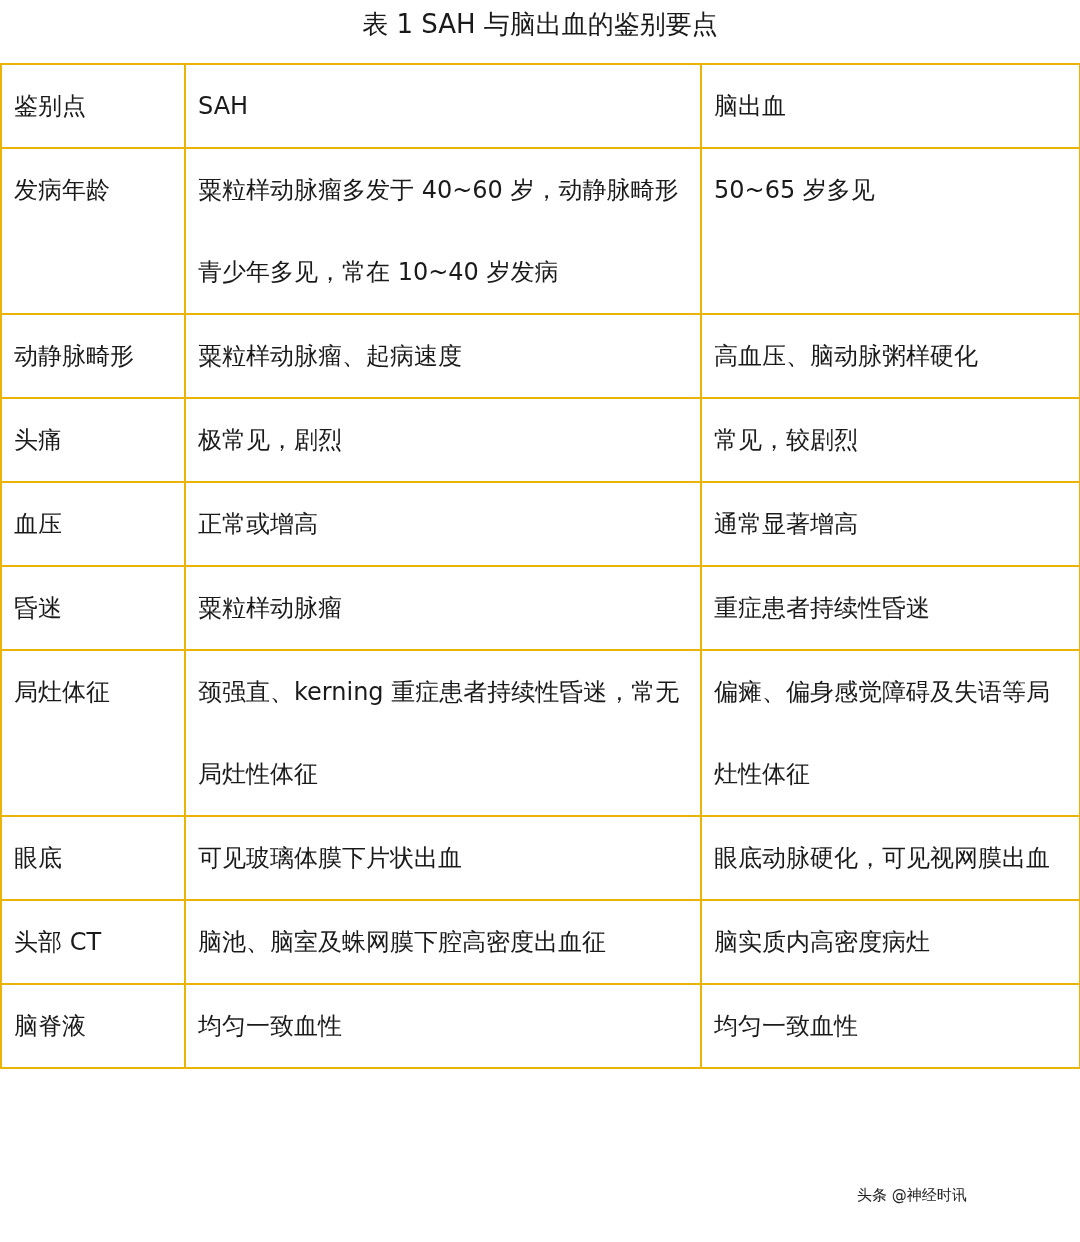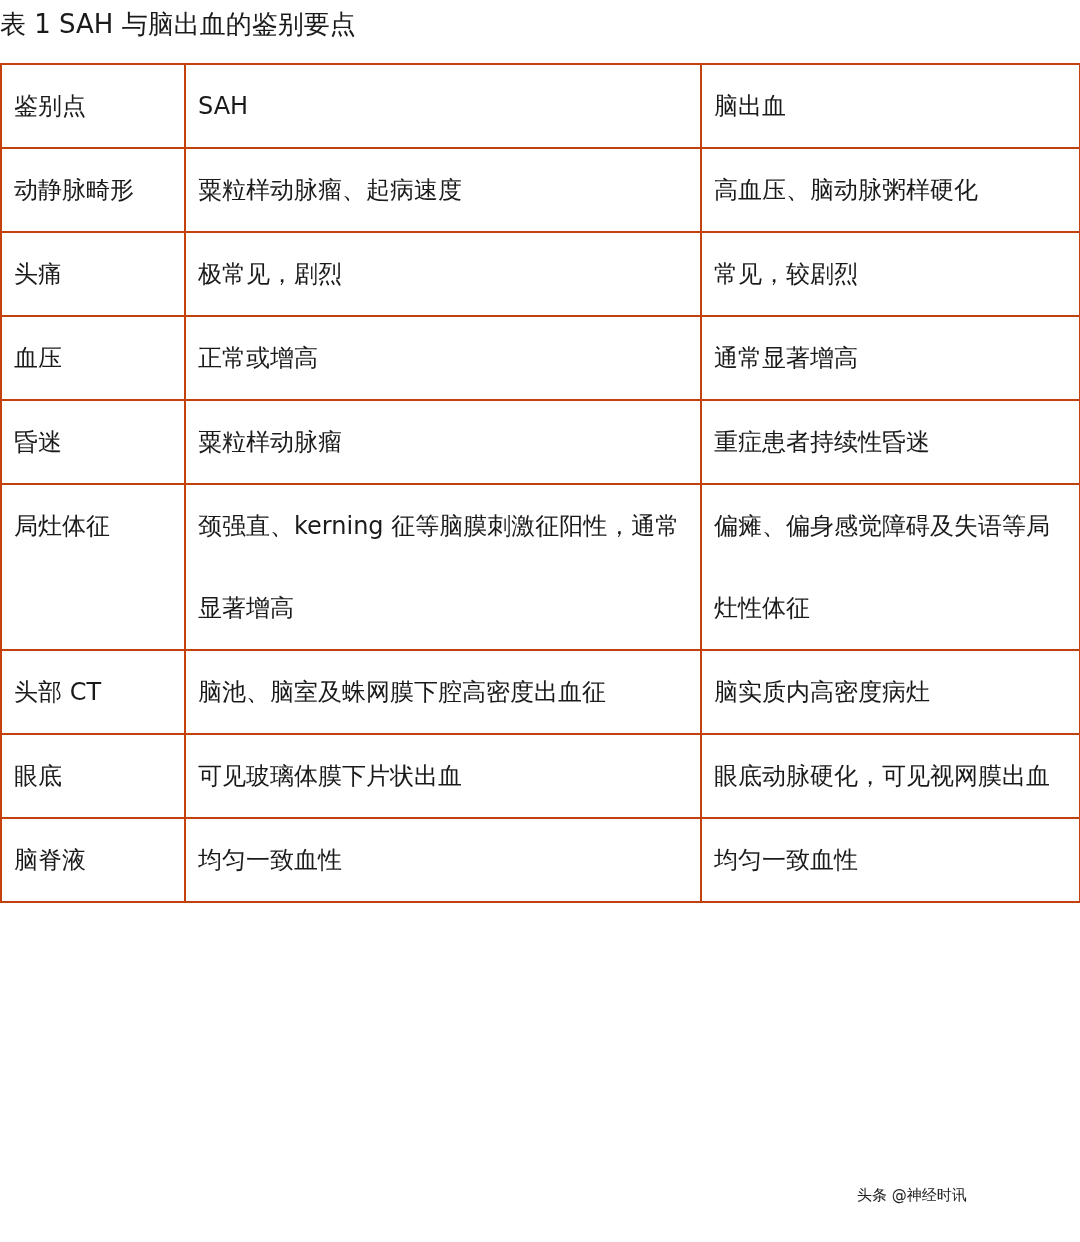--- a/index.html
+++ b/index.html
@@ -1,22 +1,22 @@
 <!DOCTYPE html>
 <html><head>
 <meta charset="utf-8">
 <style>
   html, body { margin: 0; padding: 0; background: #ffffff; }
   body { width: 1080px; height: 1242px; position: relative; overflow: hidden;
          font-family: "DejaVu Sans", "Liberation Sans", sans-serif; color: #1a1a1a; }
-  .title { position: absolute; top: 6px; left: 0; width: 1080px; 
+  .title { position: absolute; top: 6px; left: 0; width: 1080px; text-align: center;
            font-size: 26px; line-height: 36px; }
   table.cmp { position: absolute; top: 63px; left: 0; width: 1079px;
               border-collapse: collapse; table-layout: fixed; }
-  table.cmp td { border: 2px solid #c2410c; vertical-align: top; padding: 0 12px;
+  table.cmp td { border: 2px solid #eab308; vertical-align: top; padding: 0 12px;
                  font-size: 24px; line-height: 82px; word-break: break-all; }
   table.cmp col.c1 { width: 184px; }
   table.cmp col.c2 { width: 516px; }
   table.cmp col.c3 { width: 379px; }
   .watermark { position: absolute; left: 857px; top: 1186px; font-size: 15px;
                color: #222; background: rgba(255,255,255,0.6); letter-spacing: 0px; }
 </style>
 </head>
 <body>
 
@@ -28,20 +28,25 @@
       <col class="c2">
       <col class="c3">
     </colgroup>
   <tbody>
     <tr>
       <td>鉴别点</td>
       <td>SAH</td>
       <td>脑出血</td>
     </tr>
     <tr>
+      <td>发病年龄</td>
+      <td>粟粒样动脉瘤多发于 40~60 岁，动静脉畸形青少年多见，常在 10~40 岁发病</td>
+      <td>50~65 岁多见</td>
+    </tr>
+    <tr>
       <td>动静脉畸形</td>
       <td>粟粒样动脉瘤、起病速度</td>
       <td>高血压、脑动脉粥样硬化</td>
     </tr>
     <tr>
       <td>头痛</td>
       <td>极常见，剧烈</td>
       <td>常见，较剧烈</td>
     </tr>
     <tr>
@@ -49,32 +54,32 @@
       <td>正常或增高</td>
       <td>通常显著增高</td>
     </tr>
     <tr>
       <td>昏迷</td>
       <td>粟粒样动脉瘤</td>
       <td>重症患者持续性昏迷</td>
     </tr>
     <tr>
       <td>局灶体征</td>
-      <td>颈强直、kerning 征等脑膜刺激征阳性，通常显著增高</td>
+      <td>颈强直、kerning 重症患者持续性昏迷，常无局灶性体征</td>
       <td>偏瘫、偏身感觉障碍及失语等局灶性体征</td>
+    </tr>
+    <tr>
+      <td>眼底</td>
+      <td>可见玻璃体膜下片状出血</td>
+      <td>眼底动脉硬化，可见视网膜出血</td>
     </tr>
     <tr>
       <td>头部 CT</td>
       <td>脑池、脑室及蛛网膜下腔高密度出血征</td>
       <td>脑实质内高密度病灶</td>
-    </tr>
-    <tr>
-      <td>眼底</td>
-      <td>可见玻璃体膜下片状出血</td>
-      <td>眼底动脉硬化，可见视网膜出血</td>
     </tr>
     <tr>
       <td>脑脊液</td>
       <td>均匀一致血性</td>
       <td>均匀一致血性</td>
     </tr>
   </tbody>
 </table>
 
 <div class="watermark">头条 @神经时讯</div>

